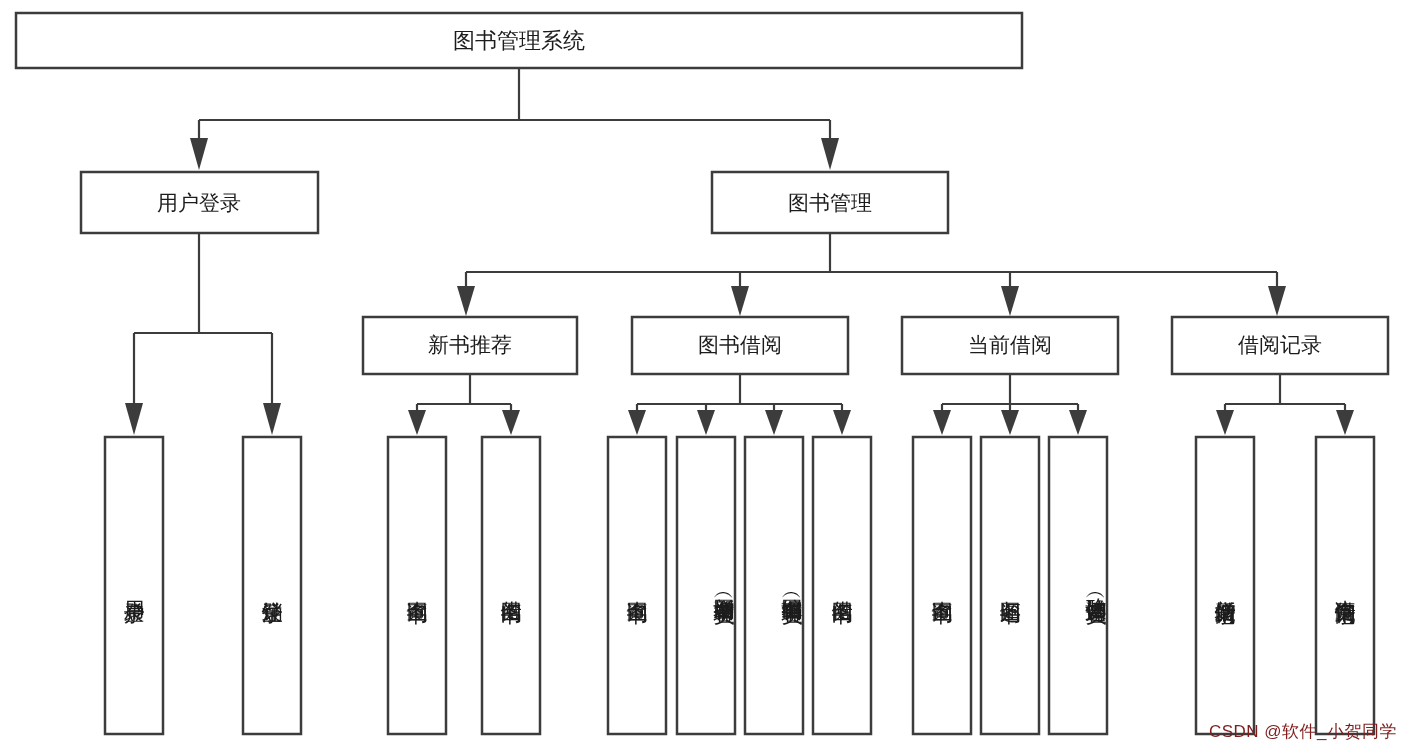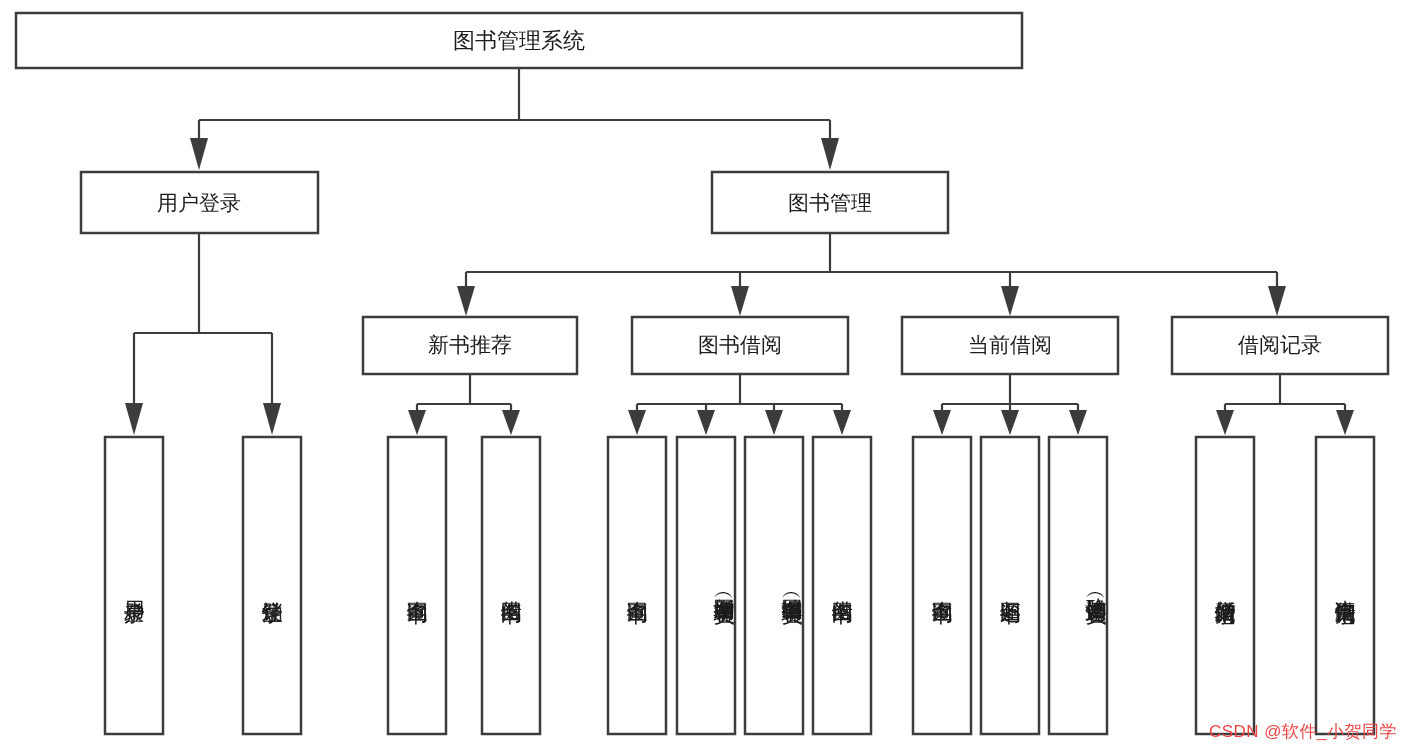--- a/index.html
+++ b/index.html
@@ -70,21 +70,21 @@
     text-align: center;
     white-space: nowrap;
     pointer-events: none;
   }
   #watermark {
     position: absolute;
     right: 8px;
     bottom: 4px;
     font-family: "Liberation Sans", "DejaVu Sans", sans-serif;
     font-size: 17px;
-    color: #ef4444;
+    color: #7f1d1d;
     letter-spacing: 0.5px;
     user-select: none;
     white-space: nowrap;
   }
 </style>
 </head>
 <body>
 
 <div id="diagram-root">
 

